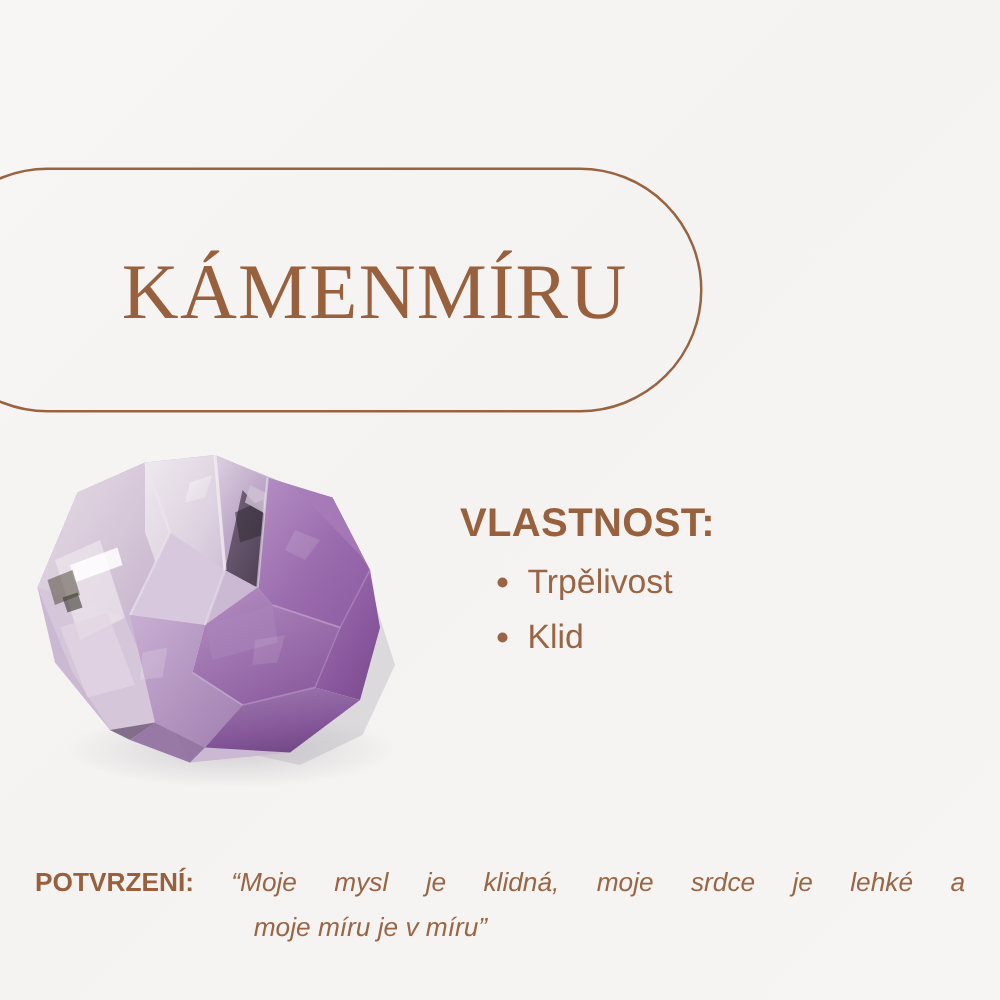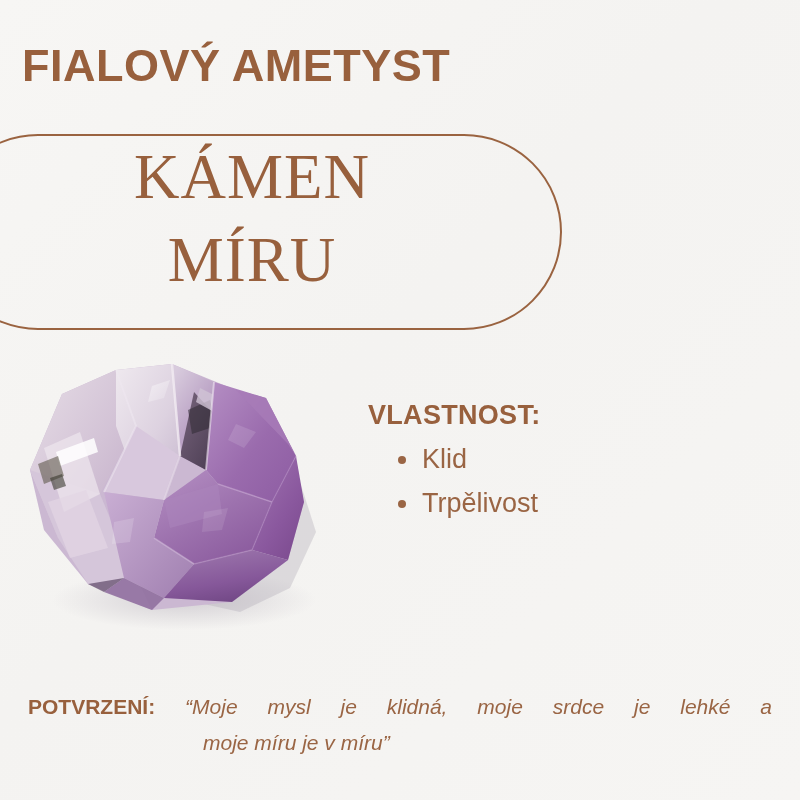--- a/index.html
+++ b/index.html
@@ -46,23 +46,23 @@
     box-sizing: border-box;
     background: transparent;
   }
   .pill-text {
     position: absolute;
     left: 60px;
     top: 0;
     width: 500px;
     height: 196px;
     display: flex;
-    flex-direction: column;
+    flex-direction: row;
     align-items: center;
-    justify-content: flex-start;
+    justify-content: flex-end;
     font-family: "Liberation Serif", serif;
     color: #98603d;
     font-size: 63px;
     line-height: 1.32;
     letter-spacing: 1px;
   }
   .pill-line {
     white-space: nowrap;
   }
 
@@ -83,21 +83,21 @@
   
   .props {
     position: absolute;
     left: 368px;
     top: 400px;
     width: 380px;
   }
   .props-heading {
     font-family: "Liberation Sans", sans-serif;
     font-weight: bold;
-    font-size: 27px;
+    font-size: 32px;
     color: #98603d;
     letter-spacing: 0.3px;
     margin: 0 0 6px 0;
   }
   .props-list {
     list-style: none;
     margin: 0;
     padding: 0 0 0 30px;
   }
   .props-list li {
@@ -156,21 +156,20 @@
     font-size: 21px;
     line-height: 1.7;
     color: #9a6544;
   }
 </style>
 </head>
 <body>
 
 <div class="canvas">
 
-  <div class="title">FIALOVÝ AMETYST</div>
 
   <div class="pill">
     <div class="pill-text">
       <span class="pill-line">KÁMEN</span>
       <span class="pill-line">MÍRU</span>
     </div>
   </div>
 
   <div class="crystal-wrap">
     <svg viewBox="0 0 336 286" xmlns="http://www.w3.org/2000/svg">
@@ -278,22 +277,22 @@
       <path d="M148 34 L166 28 L160 46 L144 50 Z" fill="url(#gHighlight)" opacity="0.5"></path>
       <path d="M232 72 L252 80 L240 96 L224 88 Z" fill="#ffffff" opacity="0.12"></path>
       <path d="M200 160 L224 156 L218 178 L198 180 Z" fill="#ffffff" opacity="0.1"></path>
       <path d="M110 170 L130 166 L126 190 L108 192 Z" fill="#ffffff" opacity="0.16"></path>
     </svg>
   </div>
 
   <div class="props">
     <div class="props-heading">VLASTNOST:</div>
     <ul class="props-list">
+      <li>Trpělivost</li>
       <li>Klid</li>
-      <li>Trpělivost</li>
     </ul>
   </div>
 
   <div class="affirm">
     <div class="affirm-row">
       <span class="affirm-label">POTVRZENÍ:</span>
       <span class="affirm-quote">“Moje mysl je klidná, moje srdce je lehké a</span>
     </div>
     <span class="affirm-line2">moje míru je v míru”</span>
   </div>

